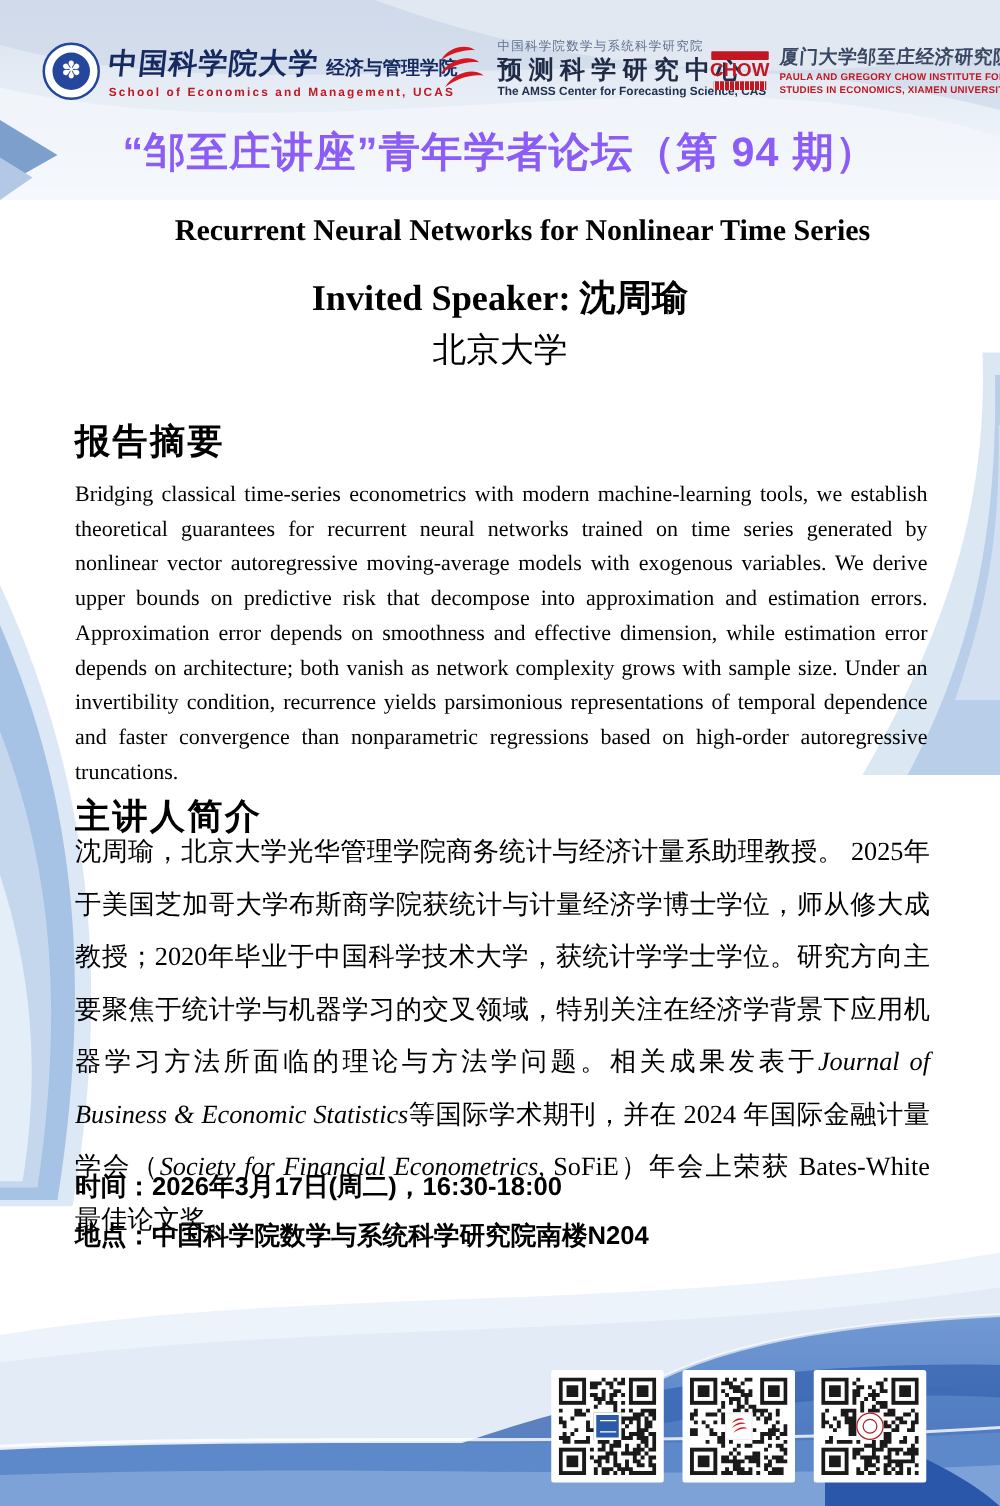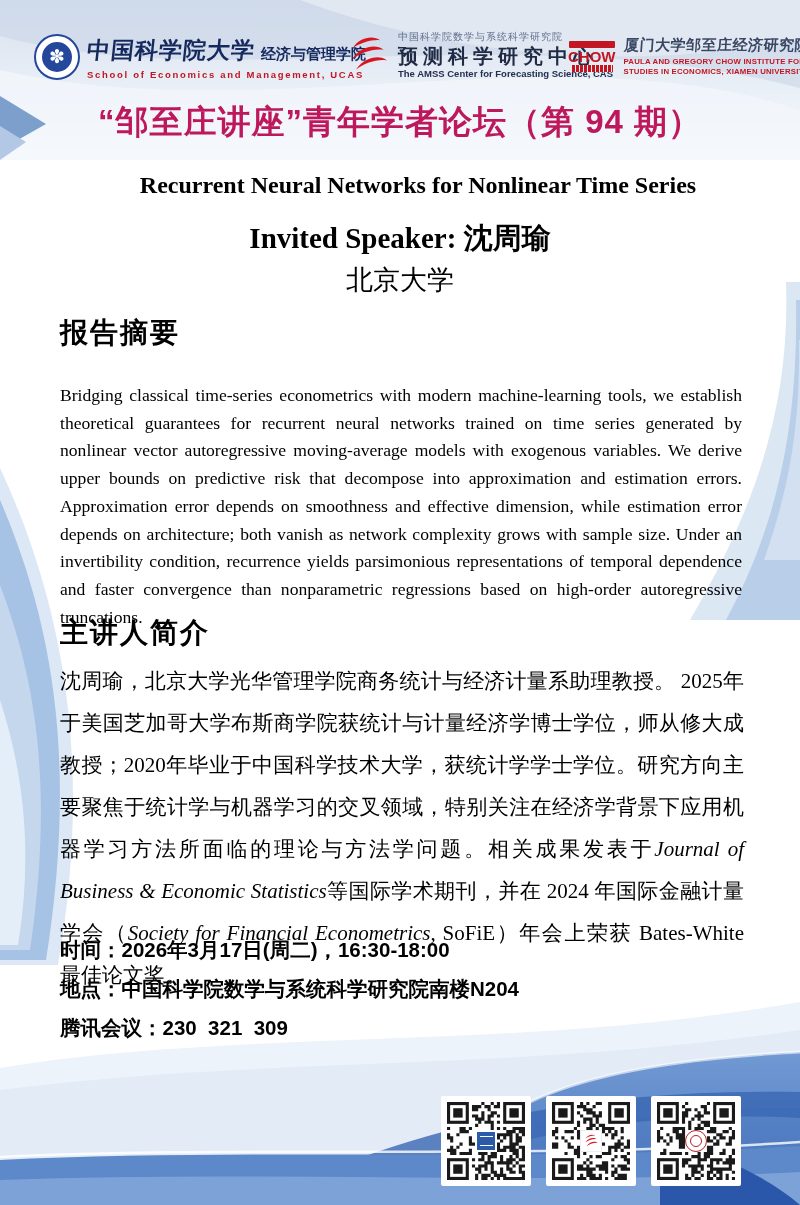--- a/index.html
+++ b/index.html
@@ -33,30 +33,30 @@
   .chow-roof{width:46px;height:7px;background:#c21722;border-radius:1px;}
   .chow-word{font-weight:900;font-size:15px;color:#c21722;line-height:17px;letter-spacing:0;}
   .chow-base{width:42px;height:7px;background:#c21722;
              background-image:repeating-linear-gradient(90deg,rgba(255,255,255,.9) 0 1px,transparent 1px 4px);}
   .chow-cn{font-family:"Liberation Serif",serif;font-size:15px;font-weight:700;color:#3a4763;
            transform:skewX(-4deg);letter-spacing:.5px;white-space:nowrap;}
   .chow-en{font-size:7.8px;color:#c21722;font-weight:700;line-height:10px;margin-top:2px;letter-spacing:.2px;}
 
   
   .main-title{left:0;right:0;top:100px;text-align:center;font-size:33px;font-weight:900;
-              color:#be185d;letter-spacing:1px;}
+              color:#8b5cf6;letter-spacing:1px;}
   .en-title{left:0;right:0;top:172px;text-align:center;font-family:"Liberation Serif",serif;
             font-size:24px;font-weight:700;margin-left:36px;}
   .speaker-line{left:0;right:0;top:219px;text-align:center;font-family:"Liberation Serif",serif;
                 font-size:29px;font-weight:700;}
   .affiliation{left:0;right:0;top:262px;text-align:center;font-family:"Liberation Serif",serif;
                font-size:27px;font-weight:400;}
 
   
-  .sec-heading{left:60px;font-size:28px;font-weight:800;letter-spacing:2px;}
+  .sec-heading{left:60px;font-size:28px;font-weight:800;letter-spacing:2px;margin-top:20px;}
   .h-abstract{top:314px;}
   .abstract-text{left:60px;top:382px;width:682px;font-family:"Liberation Serif",serif;
                  font-size:17.6px;line-height:27.7px;text-align:justify;}
   .h-bio{top:614px;}
   .bio-text{left:60px;top:660px;width:684px;font-family:"Liberation Serif",serif;
             font-size:21px;line-height:42px;text-align:justify;}
   .bio-text em{font-style:italic;}
 
   
   .details{left:60px;top:930px;font-size:20.5px;font-weight:800;line-height:39px;}
@@ -175,23 +175,20 @@
   <div class="layer sec-heading h-bio">主讲人简介</div>
   <div class="layer bio-text"><span>沈周瑜，北京大学光华管理学院商务统计与经济计量系助理教授。 2025年于美国芝加哥大学布斯商学院获统计与计量经济学博士学位，师从修大成教授；2020年毕业于中国科学技术大学，获统计学学士学位。研究方向主要聚焦于统计学与机器学习的交叉领域，特别关注在经济学背景下应用机器学习方法所面临的理论与方法学问题。相关成果发表于</span><em>Journal of Business &amp; Economic Statistics</em><span>等国际学术期刊，并在 2024 年国际金融计量学会（</span><em>Society for Financial Econometrics</em><span>, SoFiE）年会上荣获 Bates-White 最佳论文奖。</span></div>
 
   <div class="layer details">
     <div class="detail-line">
       <span class="d-label">时间：</span><span class="d-value">2026年3月17日(周二)，16:30-18:00</span>
     </div>
     <div class="detail-line">
       <span class="d-label">地点：</span><span class="d-value">中国科学院数学与系统科学研究院南楼N204</span>
     </div>
-    <div class="detail-line">
-      <span class="d-label">腾讯会议：</span><span class="d-value">230  321  309</span>
-    </div>
   </div>
 
   <div class="layer qr-row">
     <div class="qr-tile">
       <svg class="qr-svg" viewBox="0 0 100 100">
         <path class="qr-modules" fill="#1a1a1a" d="M44 0h4v4h-4zM56 0h4v4h-4zM64 0h4v4h-4zM32 4h4v4h-4zM36 4h4v4h-4zM40 4h4v4h-4zM48 4h4v4h-4zM52 4h4v4h-4zM60 4h4v4h-4zM64 4h4v4h-4zM32 8h4v4h-4zM36 8h4v4h-4zM52 8h4v4h-4zM44 12h4v4h-4zM56 12h4v4h-4zM60 12h4v4h-4zM32 16h4v4h-4zM36 16h4v4h-4zM44 16h4v4h-4zM52 16h4v4h-4zM56 16h4v4h-4zM64 16h4v4h-4zM36 20h4v4h-4zM40 20h4v4h-4zM44 20h4v4h-4zM52 20h4v4h-4zM40 24h4v4h-4zM48 24h4v4h-4zM52 24h4v4h-4zM56 24h4v4h-4zM64 24h4v4h-4zM36 28h4v4h-4zM56 28h4v4h-4zM0 32h4v4h-4zM16 32h4v4h-4zM20 32h4v4h-4zM28 32h4v4h-4zM56 32h4v4h-4zM64 32h4v4h-4zM72 32h4v4h-4zM84 32h4v4h-4zM88 32h4v4h-4zM92 32h4v4h-4zM96 32h4v4h-4zM16 36h4v4h-4zM20 36h4v4h-4zM24 36h4v4h-4zM76 36h4v4h-4zM80 36h4v4h-4zM84 36h4v4h-4zM92 36h4v4h-4zM96 36h4v4h-4zM0 40h4v4h-4zM12 40h4v4h-4zM64 40h4v4h-4zM68 40h4v4h-4zM72 40h4v4h-4zM76 40h4v4h-4zM80 40h4v4h-4zM88 40h4v4h-4zM96 40h4v4h-4zM0 44h4v4h-4zM4 44h4v4h-4zM28 44h4v4h-4zM64 44h4v4h-4zM72 44h4v4h-4zM80 44h4v4h-4zM88 44h4v4h-4zM92 44h4v4h-4zM4 48h4v4h-4zM28 48h4v4h-4zM68 48h4v4h-4zM80 48h4v4h-4zM88 48h4v4h-4zM92 48h4v4h-4zM16 52h4v4h-4zM28 52h4v4h-4zM32 52h4v4h-4zM64 52h4v4h-4zM80 52h4v4h-4zM84 52h4v4h-4zM88 52h4v4h-4zM4 56h4v4h-4zM12 56h4v4h-4zM64 56h4v4h-4zM72 56h4v4h-4zM76 56h4v4h-4zM80 56h4v4h-4zM84 56h4v4h-4zM92 56h4v4h-4zM96 56h4v4h-4zM0 60h4v4h-4zM4 60h4v4h-4zM8 60h4v4h-4zM28 60h4v4h-4zM64 60h4v4h-4zM68 60h4v4h-4zM72 60h4v4h-4zM80 60h4v4h-4zM84 60h4v4h-4zM88 60h4v4h-4zM96 60h4v4h-4zM4 64h4v4h-4zM8 64h4v4h-4zM16 64h4v4h-4zM20 64h4v4h-4zM24 64h4v4h-4zM28 64h4v4h-4zM40 64h4v4h-4zM44 64h4v4h-4zM48 64h4v4h-4zM56 64h4v4h-4zM60 64h4v4h-4zM84 64h4v4h-4zM88 64h4v4h-4zM96 64h4v4h-4zM44 68h4v4h-4zM52 68h4v4h-4zM56 68h4v4h-4zM60 68h4v4h-4zM68 68h4v4h-4zM80 68h4v4h-4zM88 68h4v4h-4zM96 68h4v4h-4zM32 72h4v4h-4zM40 72h4v4h-4zM44 72h4v4h-4zM52 72h4v4h-4zM68 72h4v4h-4zM76 72h4v4h-4zM80 72h4v4h-4zM84 72h4v4h-4zM92 72h4v4h-4zM96 72h4v4h-4zM48 76h4v4h-4zM52 76h4v4h-4zM56 76h4v4h-4zM64 76h4v4h-4zM68 76h4v4h-4zM72 76h4v4h-4zM76 76h4v4h-4zM80 76h4v4h-4zM88 76h4v4h-4zM32 80h4v4h-4zM40 80h4v4h-4zM44 80h4v4h-4zM48 80h4v4h-4zM56 80h4v4h-4zM76 80h4v4h-4zM84 80h4v4h-4zM92 80h4v4h-4zM96 80h4v4h-4zM36 84h4v4h-4zM40 84h4v4h-4zM48 84h4v4h-4zM56 84h4v4h-4zM68 84h4v4h-4zM76 84h4v4h-4zM80 84h4v4h-4zM92 84h4v4h-4zM40 88h4v4h-4zM56 88h4v4h-4zM60 88h4v4h-4zM68 88h4v4h-4zM80 88h4v4h-4zM84 88h4v4h-4zM92 88h4v4h-4zM96 88h4v4h-4zM36 92h4v4h-4zM44 92h4v4h-4zM48 92h4v4h-4zM52 92h4v4h-4zM60 92h4v4h-4zM64 92h4v4h-4zM68 92h4v4h-4zM72 92h4v4h-4zM96 92h4v4h-4zM36 96h4v4h-4zM44 96h4v4h-4zM48 96h4v4h-4zM56 96h4v4h-4zM64 96h4v4h-4zM72 96h4v4h-4zM76 96h4v4h-4zM80 96h4v4h-4zM84 96h4v4h-4zM88 96h4v4h-4zM92 96h4v4h-4zM96 96h4v4h-4z"></path>
         <g fill="#1a1a1a">
             <rect width="28" height="28"></rect>
             <rect x="4" y="4" width="20" height="20" fill="#fff"></rect>
             <rect x="8" y="8" width="12" height="12"></rect>

